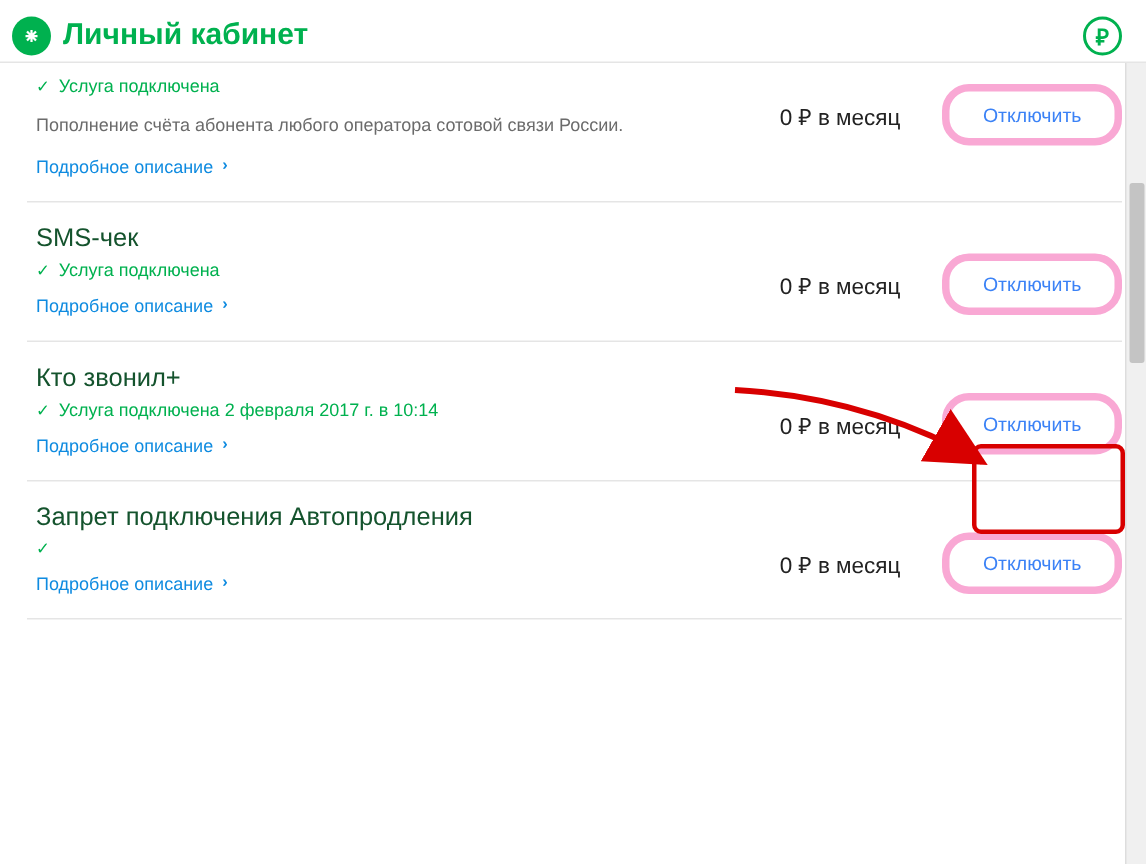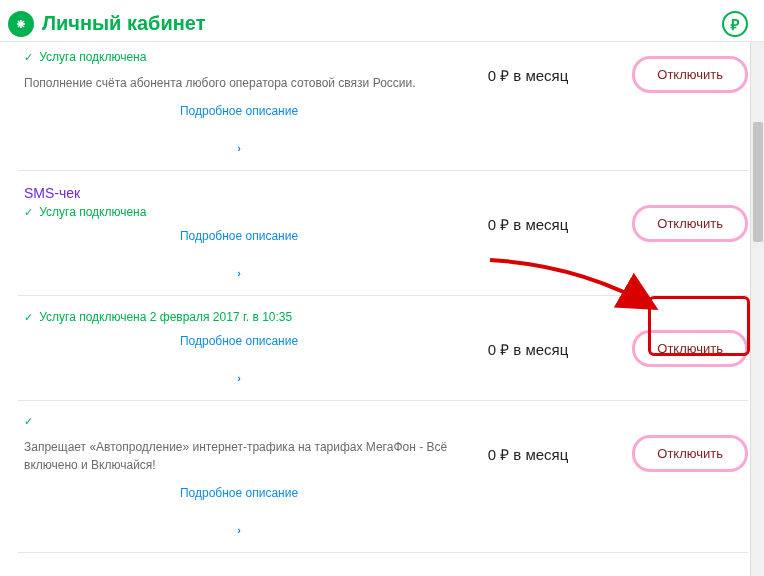--- a/index.html
+++ b/index.html
@@ -62,22 +62,22 @@
     display: flex;
     align-items: flex-start;
     position: relative;
   }
   .service-item.first { padding-top: 8px; }
   .service-left {
     flex: 1 1 auto;
     max-width: 430px;
   }
   .service-title {
-    font-size: 14px;
-    color: #6d28d9;
+    font-size: 17px;
+    color: #14532d;
     margin-bottom: 4px;
   }
   .status-line {
     display: flex;
     align-items: center;
     gap: 6px;
     color: #00b14f;
     font-size: 12px;
     margin-bottom: 10px;
   }
@@ -88,45 +88,44 @@
   .service-desc {
     color: #6b6b6b;
     font-size: 12px;
     line-height: 1.5;
     margin-bottom: 12px;
   }
   .details-link {
     color: #0f8be0;
     font-size: 12px;
     display: flex;
-    align-items: center;
-    gap: 24px;
+    align-items: flex-start;
+    gap: 6px;
     cursor: pointer;
-    flex-direction: column;
   }
   .details-link .chev {
     color: #0f8be0;
     font-size: 11px;
     font-weight: bold;
   }
   .service-right {
     display: flex;
     align-items: center;
-    gap: 64px;
+    gap: 28px;
     margin-left: auto;
     padding-top: 20px;
   }
   .price {
     color: #222;
     font-size: 15px;
     white-space: nowrap;
   }
   .disable-btn {
-    border: 3px solid #f9a8d4;
-    color: #7f1d1d;
+    border: 5px solid #f9a8d4;
+    color: #3b82f6;
     background: #fff;
     border-radius: 18px;
     padding: 8px 22px;
     font-size: 13px;
     cursor: pointer;
     white-space: nowrap;
   }
   .highlight-box {
     position: absolute;
     border: 3px solid #d80000;
@@ -204,41 +203,42 @@
       </div>
     </div>
     <div class="service-right">
       <div class="price">0 ₽ в месяц</div>
       <button class="disable-btn">Отключить</button>
     </div>
   </div>
 
   <div class="service-item">
     <div class="service-left">
-      <div class="status-line">
-        <span class="check">✓</span>
-        <span>Услуга подключена 2 февраля 2017 г. в 10:35</span>
+      <div class="service-title">Кто звонил+</div>
+      <div class="status-line">
+        <span class="check">✓</span>
+        <span>Услуга подключена 2 февраля 2017 г. в 10:14</span>
       </div>
       <div class="details-link">
         <span>Подробное описание</span>
         <span class="chev">›</span>
       </div>
     </div>
     <div class="service-right">
       <div class="price">0 ₽ в месяц</div>
       <button class="disable-btn">Отключить</button>
     </div>
   </div>
 
   <div class="service-item">
     <div class="service-left">
-      <div class="status-line">
-        <span class="check">✓</span>
-      </div>
-      <div class="service-desc">Запрещает «Автопродление» интернет-трафика на тарифах МегаФон - Всё включено и Включайся!</div>
+      <div class="service-title">Запрет подключения Автопродления</div>
+      <div class="status-line">
+        <span class="check">✓</span>
+      </div>
       <div class="details-link">
         <span>Подробное описание</span>
         <span class="chev">›</span>
       </div>
     </div>
     <div class="service-right">
       <div class="price">0 ₽ в месяц</div>
       <button class="disable-btn">Отключить</button>
     </div>
   </div>

